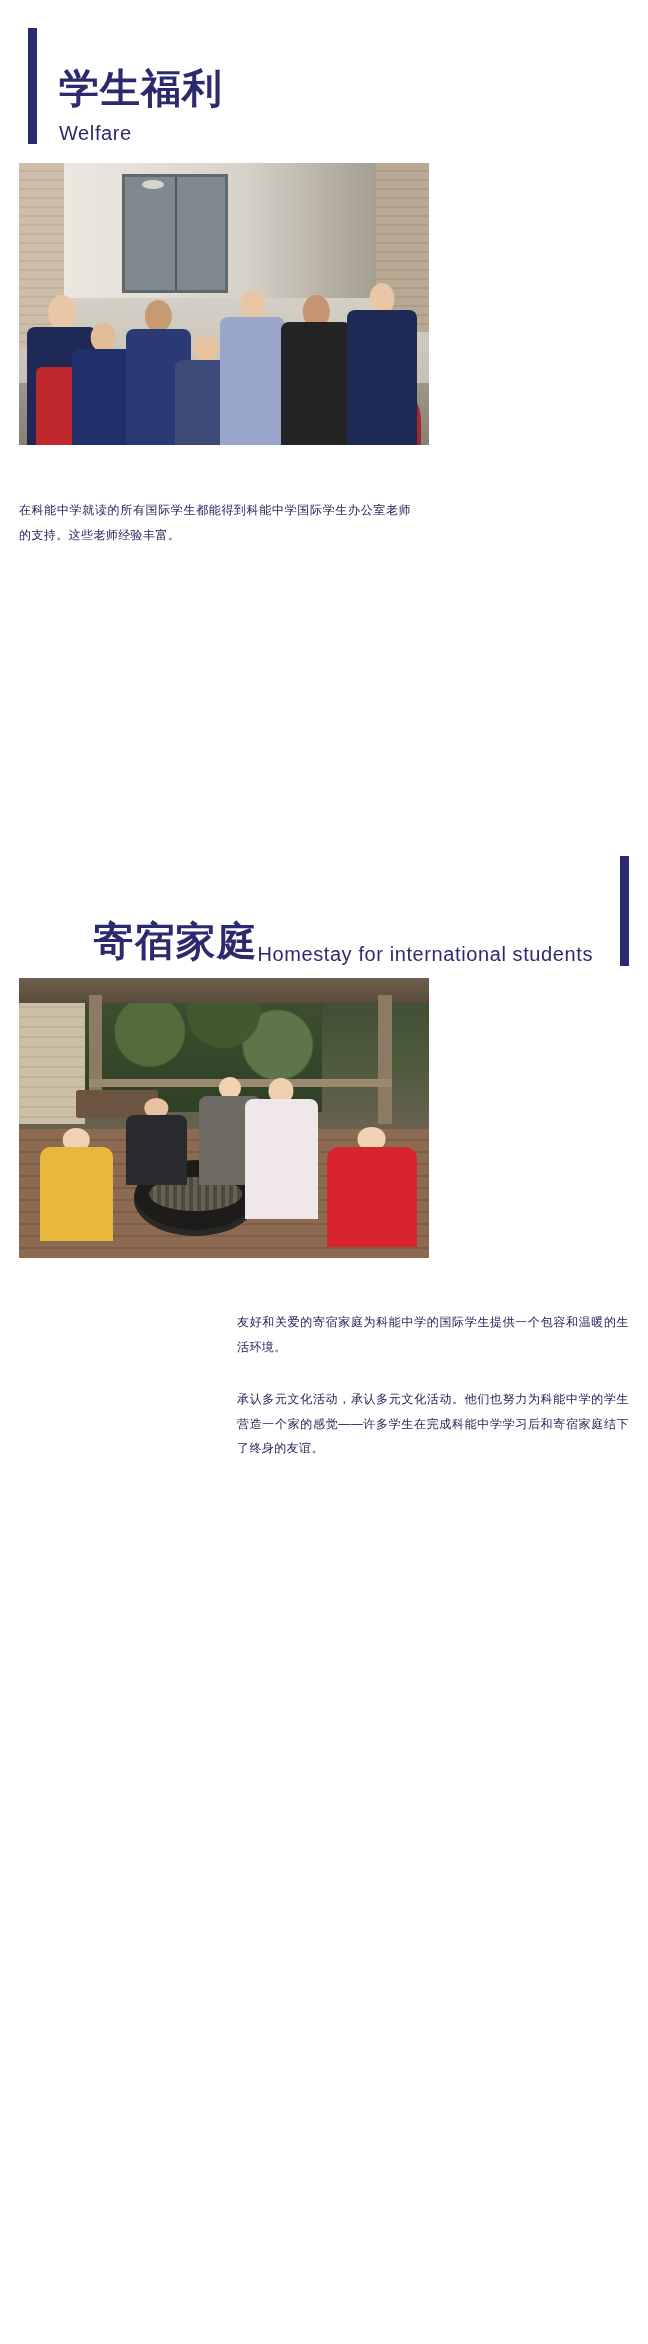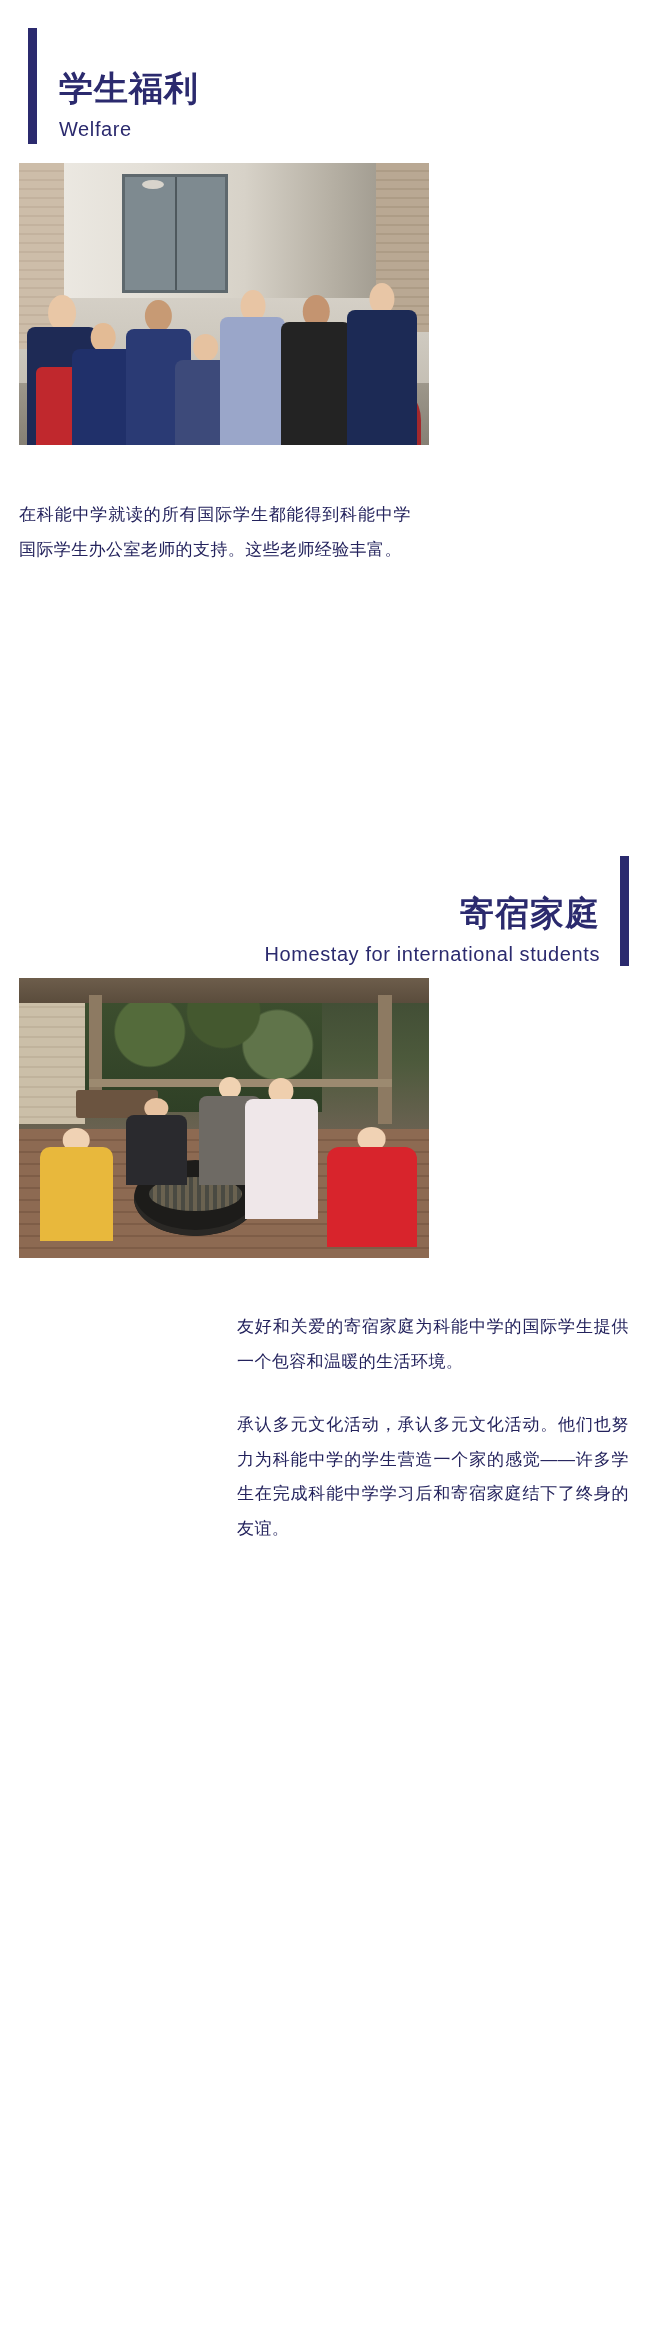--- a/index.html
+++ b/index.html
@@ -31,21 +31,21 @@
     background: #2b2a6e;
     flex: 0 0 9px;
   }
   .sec1-head-text {
     padding-left: 22px;
     display: flex;
     flex-direction: column;
     justify-content: center;
   }
   .title-cn {
-    font-size: 34px;
+    font-size: 40px;
     font-weight: bold;
     color: #2b2a6e;
     letter-spacing: 1px;
     line-height: 1.25;
     margin-top: 36px;
   }
   .title-en {
     font-size: 20px;
     color: #2b2a6e;
     letter-spacing: 0.6px;
@@ -65,43 +65,43 @@
   }
 
   
   .body1 {
     position: absolute;
     left: 19px;
     top: 498px;
     width: 392px;
   }
   .para {
-    font-size: 17px;
+    font-size: 12px;
     line-height: 2.05;
     color: #23225c;
     letter-spacing: 0.4px;
     text-align: justify;
   }
   .para + .para { margin-top: 28px; }
 
   
   .sec2-head {
     position: absolute;
     right: 19px;
     top: 856px;
     width: 600px;
     height: 110px;
     display: flex;
     align-items: stretch;
     justify-content: flex-end;
   }
   .sec2-head-text {
-    padding-right: 20px;
+    padding-right: 27px;
     display: flex;
-    flex-direction: column;
+    flex-direction: row;
     justify-content: center;
     align-items: flex-end;
     text-align: left;
   }
   .bar-right {
     width: 9px;
     background: #2b2a6e;
     flex: 0 0 9px;
   }
 

